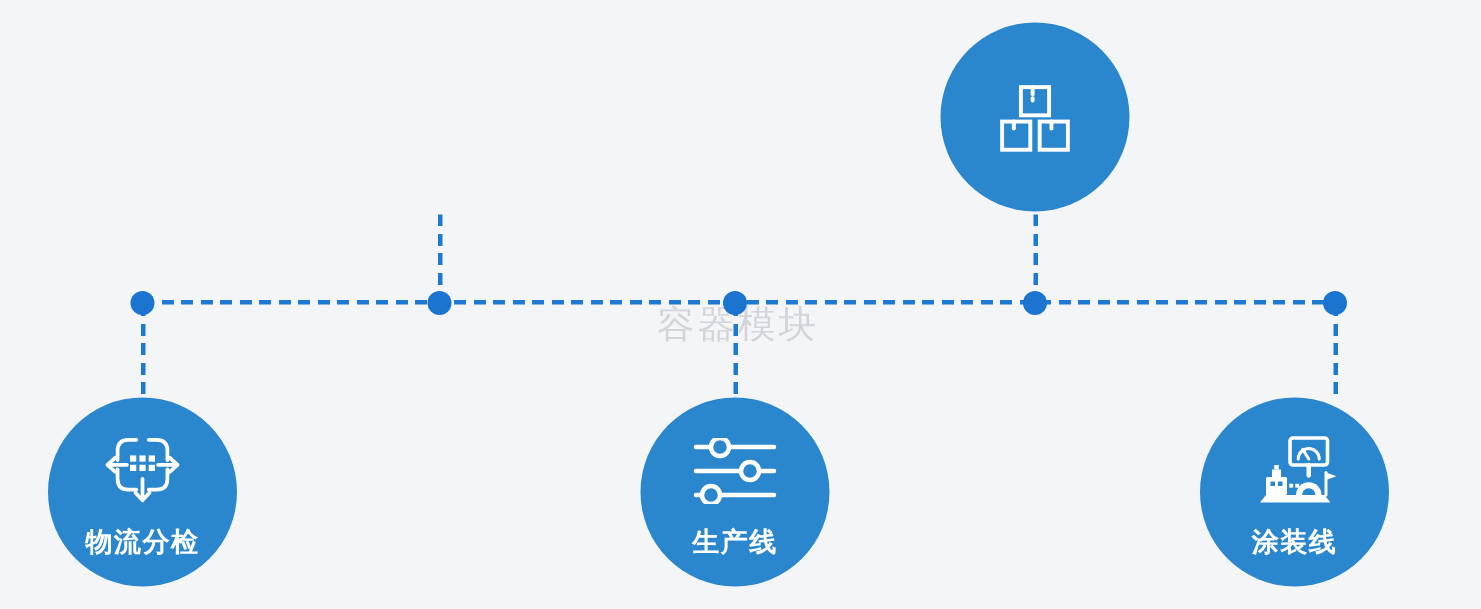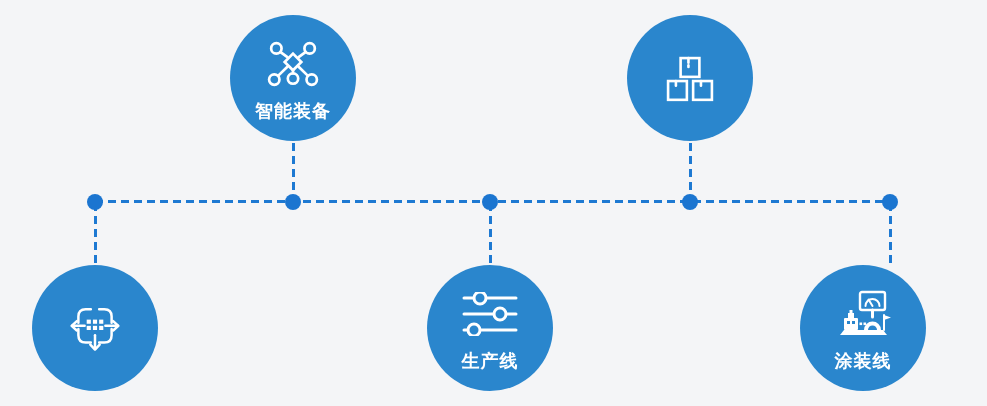--- a/index.html
+++ b/index.html
@@ -83,52 +83,35 @@
     font-weight:bold;
     letter-spacing:1px;
     white-space:nowrap;
   }
 </style>
 </head>
 <body>
 
 <div class="stage">
 
+  <div class="watermark">容器模块</div>
 
   <div class="hline"></div>
   <div class="vline v-logistics"></div>
   <div class="vline v-smart"></div>
   <div class="vline v-production"></div>
   <div class="vline v-warehouse"></div>
   <div class="vline v-coating"></div>
 
   <div class="dot d1"></div>
   <div class="dot d2"></div>
   <div class="dot d3"></div>
   <div class="dot d4"></div>
   <div class="dot d5"></div>
 
-  <div class="node n-smart">
-    <span class="icon">
-      <svg width="52" height="48" viewBox="0 0 50 46" fill="none" stroke="#ffffff" stroke-width="2.6" stroke-linecap="round">
-        <circle cx="9" cy="8" r="5"></circle>
-        <circle cx="41" cy="8" r="5"></circle>
-        <circle cx="7" cy="38" r="5"></circle>
-        <circle cx="25" cy="37" r="5"></circle>
-        <circle cx="43" cy="38" r="5"></circle>
-        <path d="M25 13 L33 21 L25 29 L17 21 Z"></path>
-        <line x1="12.7" y1="11.3" x2="19.6" y2="16.4"></line>
-        <line x1="37.3" y1="11.3" x2="30.4" y2="16.4"></line>
-        <line x1="19.6" y1="25.6" x2="10.6" y2="34.4"></line>
-        <line x1="30.4" y1="25.6" x2="39.4" y2="34.4"></line>
-        <line x1="25" y1="29" x2="25" y2="31.8"></line>
-      </svg>
-    </span>
-    <span class="node-label">智能装备</span>
-  </div>
 
   <div class="node n-warehouse">
     <span class="icon">
       <svg width="48" height="48" viewBox="0 0 46 46" fill="none" stroke="#ffffff" stroke-width="2.5" stroke-linecap="round">
         <rect x="14" y="2" width="18" height="18"></rect>
         <path d="M21.5 2 v4.5"></path>
         <path d="M21.5 9 v1.6"></path>
         <rect x="2" y="24" width="18" height="18"></rect>
         <path d="M9.5 24 v4.5"></path>
         <rect x="26" y="24" width="18" height="18"></rect>
@@ -153,20 +136,21 @@
           <rect x="30" y="19" width="4" height="4"></rect>
         </g>
         <path d="M16 19 H4"></path>
         <path d="M8.5 14.5 L3.5 19 L8.5 23.5"></path>
         <path d="M36 19 H48"></path>
         <path d="M43.5 14.5 L48.5 19 L43.5 23.5"></path>
         <path d="M26 28 V41"></path>
         <path d="M21.5 37 L26 41.8 L30.5 37"></path>
       </svg>
     </span>
+    <span class="node-label">物流分检</span>
   </div>
 
   <div class="node n-production">
     <span class="icon">
       <svg width="58" height="44" viewBox="0 0 58 42" fill="none" stroke="#ffffff" stroke-width="3" stroke-linecap="round">
         <line x1="3" y1="5" x2="55" y2="5"></line>
         <circle cx="19" cy="5" r="6" fill="#2a86cd"></circle>
         <line x1="3" y1="21" x2="55" y2="21"></line>
         <circle cx="39" cy="21" r="6" fill="#2a86cd"></circle>
         <line x1="3" y1="37" x2="55" y2="37"></line>

